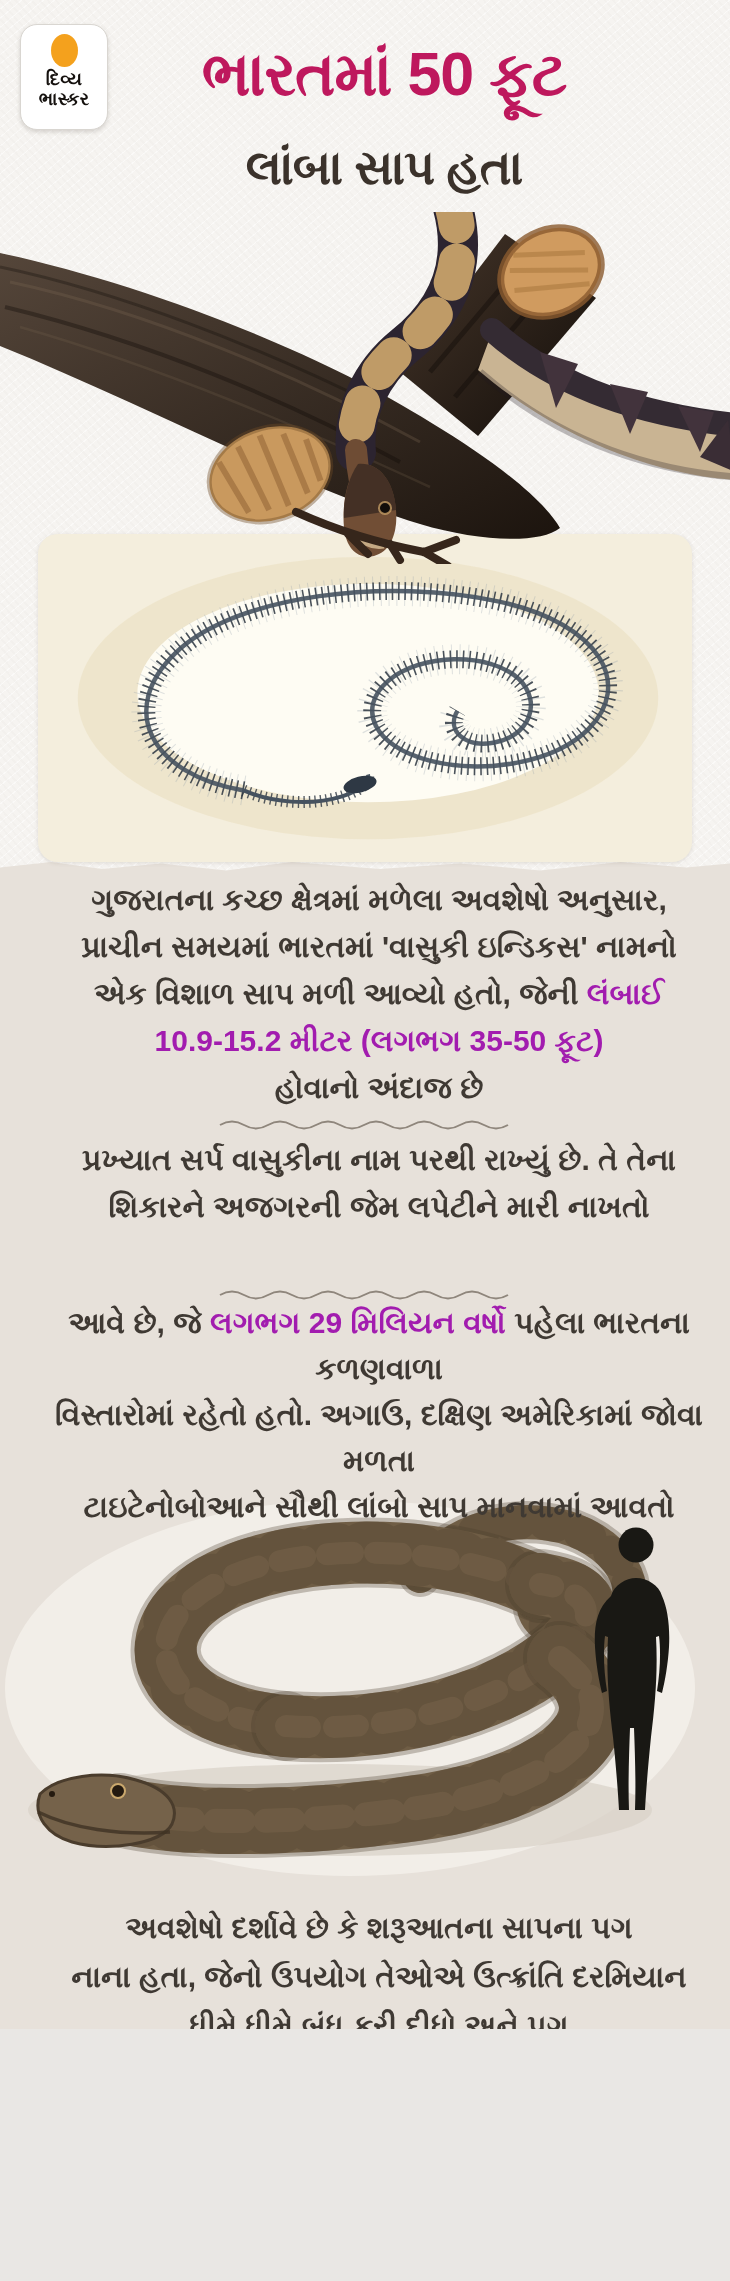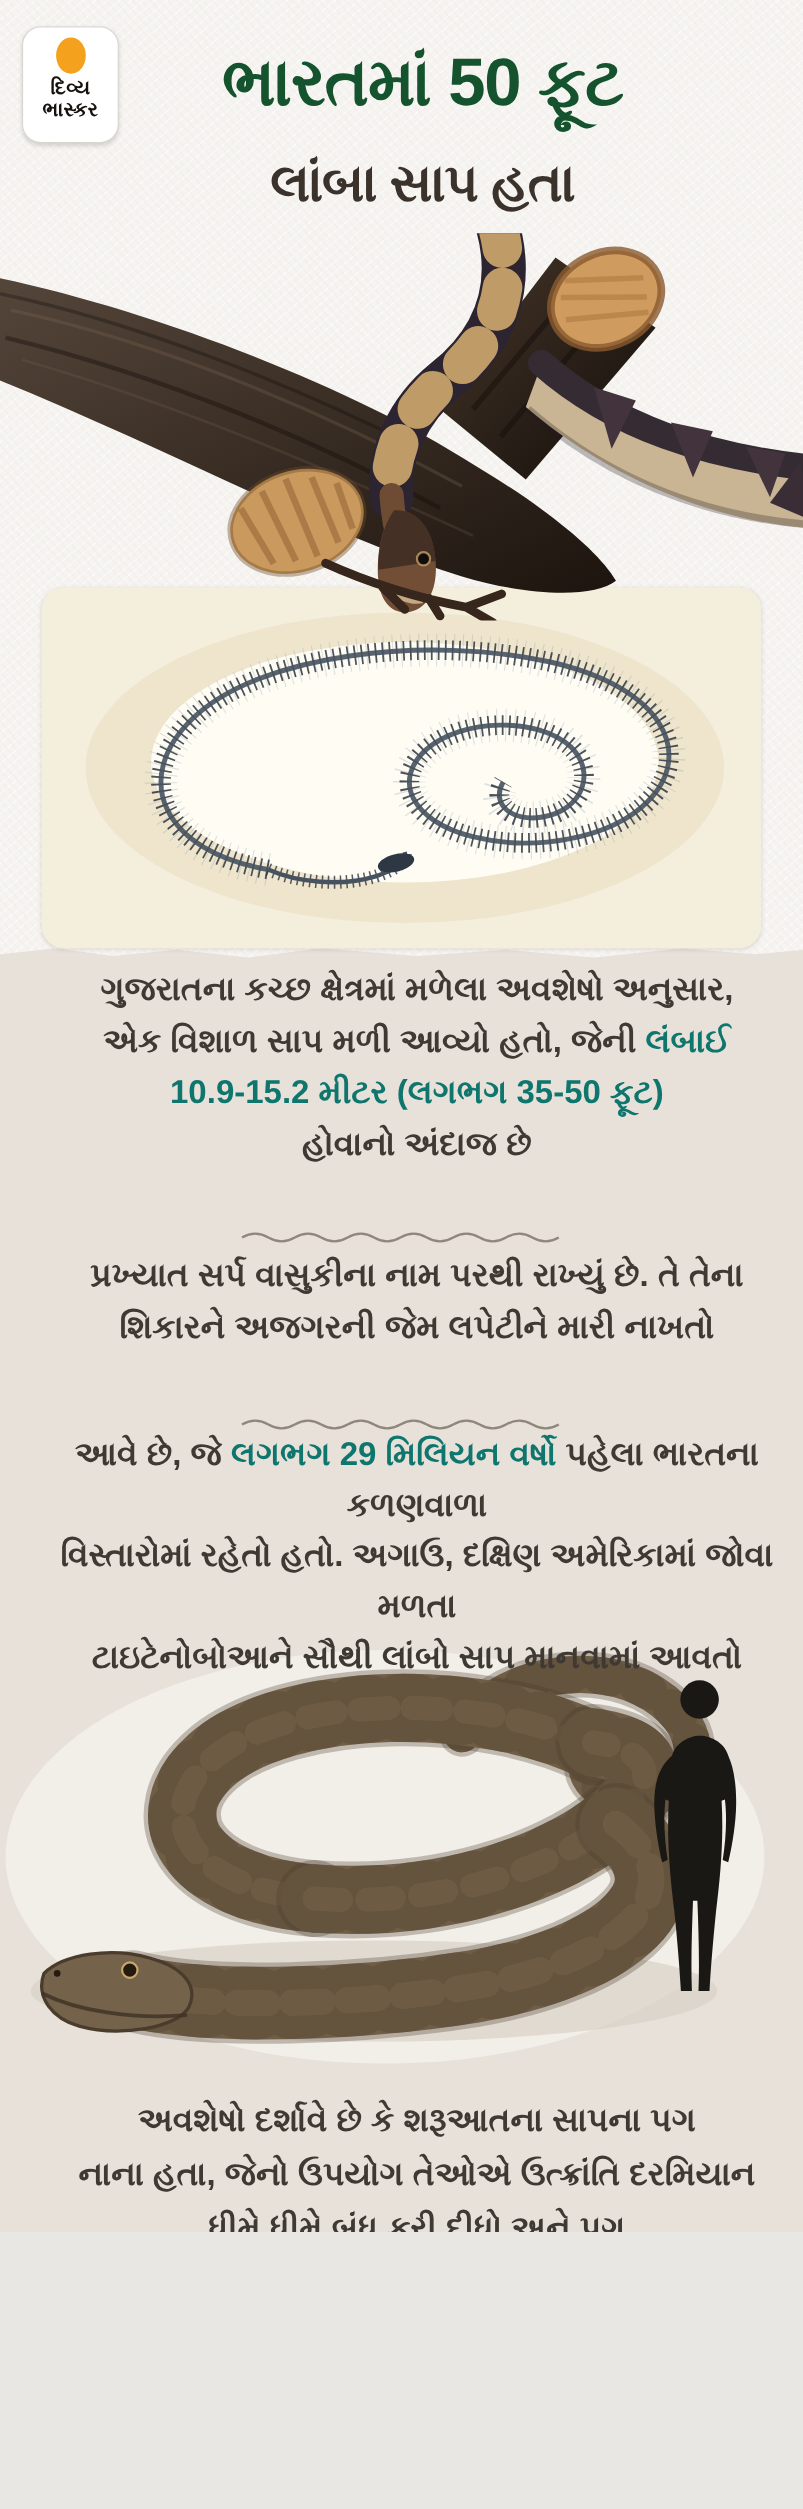--- a/index.html
+++ b/index.html
@@ -18,21 +18,21 @@
   .logo{
     position:absolute;left:20px;top:24px;width:86px;height:104px;z-index:6;
     background:#ffffff;border:1px solid #d9d6d1;border-radius:17px;
     box-shadow:0 2px 4px rgba(60,50,40,.18);text-align:center;
   }
   .logo-dot{width:27px;height:33px;border-radius:50%;background:#f4a11d;margin:9px auto 2px auto;}
   .logo-line{font-size:18px;line-height:20px;font-weight:900;color:#15110e;letter-spacing:.2px;}
   
   .headline{position:absolute;top:26px;left:0;width:730px;padding-left:38px;box-sizing:border-box;
     text-align:center;z-index:5;}
-  .headline .t1{display:block;font-size:61px;line-height:96px;font-weight:800;color:#14532d;letter-spacing:-1px;}
+  .headline .t1{display:block;font-size:61px;line-height:96px;font-weight:800;color:#be185d;letter-spacing:-1px;}
   .headline .t2{display:block;font-size:48px;line-height:92px;font-weight:800;color:#3b322b;letter-spacing:-1px;}
   
   .photo-fig{position:absolute;left:0;top:212px;width:730px;height:352px;z-index:3;}
   .panel{
     position:absolute;left:0;top:862px;width:730px;height:1396px;background:#e7e1da;z-index:1;
     clip-path:polygon(0% 0.4%,7% 0%,14% 0.5%,22% 0.1%,31% 0.6%,40% 0%,52% 0.5%,63% 0.1%,74% 0.6%,85% 0%,94% 0.4%,100% 0.1%,100% 99.5%,93% 100%,84% 99.4%,72% 100%,60% 99.5%,47% 100%,35% 99.4%,24% 100%,14% 99.5%,6% 100%,0% 99.4%);
   }
   .fossil-card{
     position:absolute;left:38px;top:534px;width:654px;height:328px;z-index:2;
     background:#f4eedd;border-radius:20px;box-shadow:0 1px 4px rgba(90,75,55,.15);
@@ -40,21 +40,21 @@
   .fossil-card svg,.photo-fig svg,.giant-fig svg,.bottom-fossil svg{display:block;width:100%;height:100%;}
   .giant-fig{position:absolute;left:0;top:1488px;width:730px;height:392px;z-index:2;}
   .bottom-fossil{
     position:absolute;left:24px;top:2098px;width:682px;height:134px;z-index:2;
     background:#f4eedd;border-radius:14px;box-shadow:0 1px 3px rgba(90,75,55,.12);
   }
   
   .para{position:absolute;left:0;width:730px;z-index:4;text-align:center;
     font-size:30px;font-weight:600;color:#3f3933;}
   .para .ln{display:block;line-height:47px;padding-left:28px;}
-  .hl{color:#0f766e;font-weight:800;}
+  .hl{color:#a21caf;font-weight:800;}
   .p1{top:876px;}
   .p2{top:1136px;}
   .p3{top:1300px;}
   .p3 .ln{line-height:46px;}
   .p4{top:1903px;}
   .p4 .ln{line-height:49px;}
   .divider{position:absolute;left:215px;width:300px;height:14px;z-index:4;}
   .d1{top:1118px;}
   .d2{top:1288px;}
 </style>
@@ -141,20 +141,21 @@
       <use href="#sp" stroke="#46525f" stroke-width="4.5" opacity=".9"></use>
       <path id="spt" d="M 205 258 C 232 270 272 274 304 264 C 322 258 332 250 330 242" fill="none"></path>
       <use href="#spt" stroke="#2c3540" stroke-width="12" stroke-dasharray="1.4 4.2" opacity=".8"></use>
       <use href="#spt" stroke="#46525f" stroke-width="4"></use>
       <ellipse cx="322" cy="252" rx="17" ry="8" fill="#2e3844" transform="rotate(-14 322 252)"></ellipse>
     </svg>
   </div>
 
   <div class="para p1">
     <span class="ln">ગુજરાતના કચ્છ ક્ષેત્રમાં મળેલા અવશેષો અનુસાર,</span>
+    <span class="ln">પ્રાચીન સમયમાં ભારતમાં 'વાસુકી ઇન્ડિકસ' નામનો</span>
     <span class="ln"><span>એક વિશાળ સાપ મળી આવ્યો હતો, જેની </span><span class="hl">લંબાઈ</span></span>
     <span class="ln hl">10.9-15.2 મીટર (લગભગ 35-50 ફૂટ)</span>
     <span class="ln">હોવાનો અંદાજ છે</span>
   </div>
 
   <div class="divider d1">
     <svg viewBox="0 0 300 14" width="300" height="14">
         <path d="M 5 7 q 12 -7 24 0 t 24 0 t 24 0 t 24 0 t 24 0 t 24 0 t 24 0 t 24 0 t 24 0 t 24 0 t 24 0 t 24 0" stroke="#8f867c" stroke-width="2" fill="none"></path>
       </svg>
   </div>

